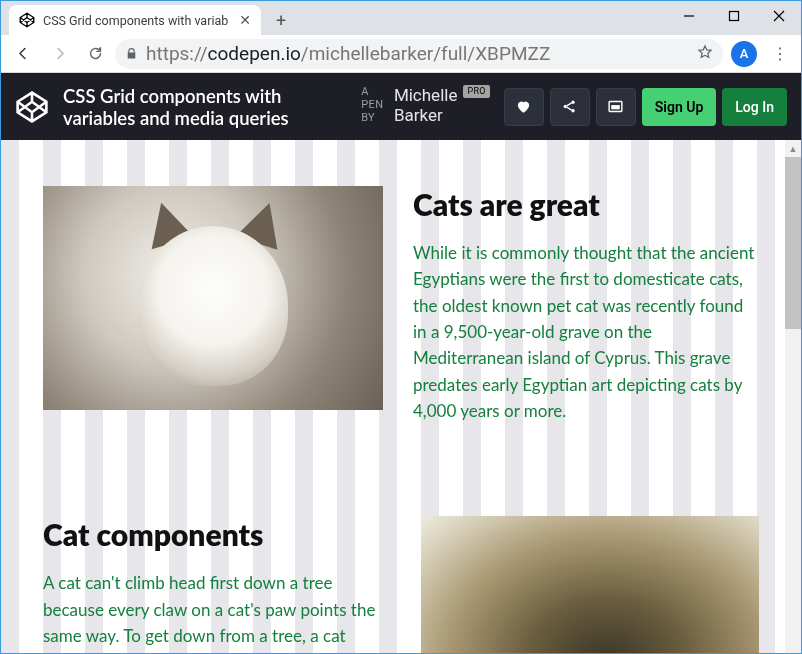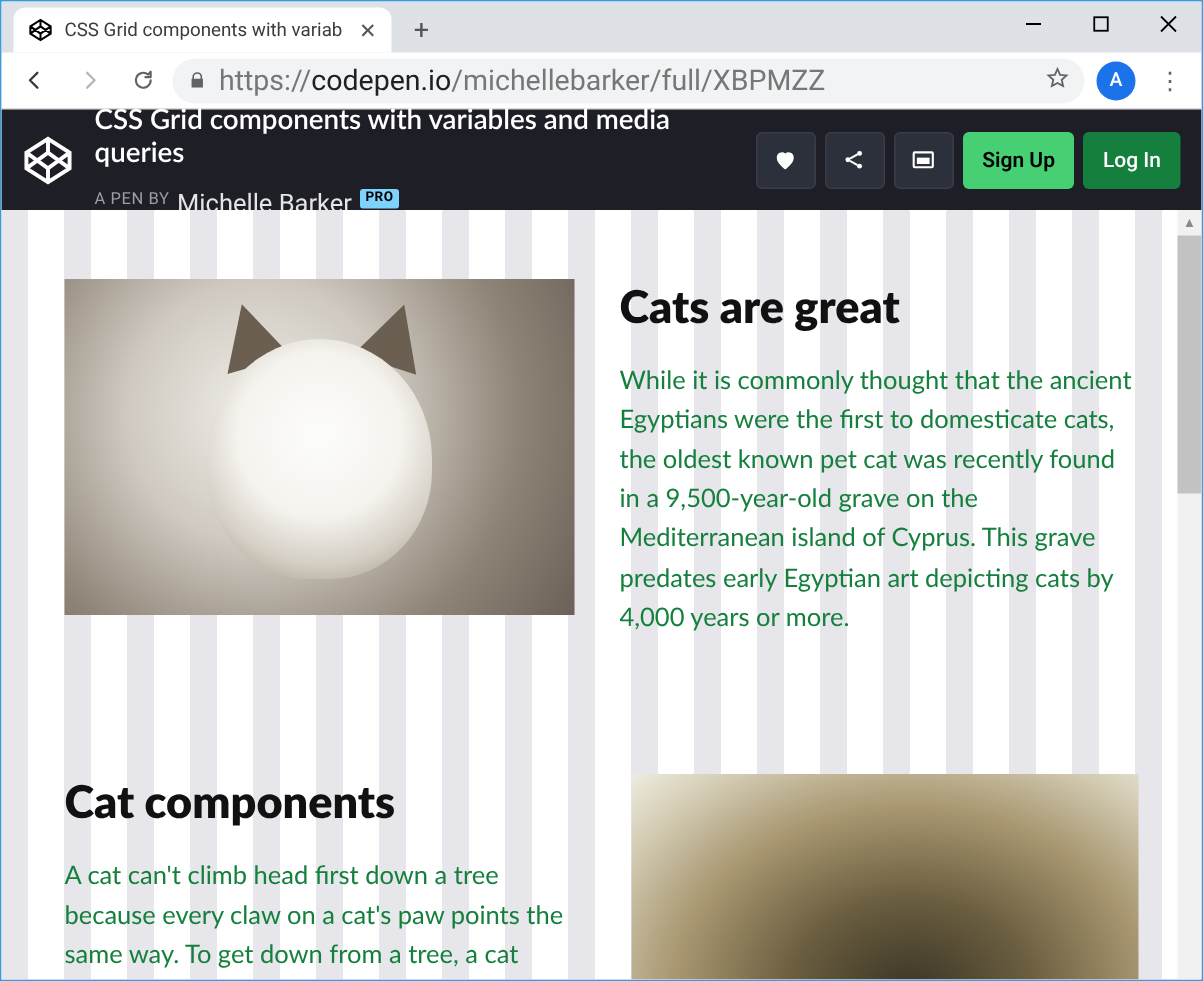--- a/index.html
+++ b/index.html
@@ -25,26 +25,26 @@
   .omnibox .url { flex:1; }
   .omnibox .url .host { color:#202124; }
   .omnibox .url .path { color:#777; }
   .star svg { width:16px; height:16px; }
   .avatar { width:26px; height:26px; border-radius:50%; background:#1a73e8; color:#fff; display:flex; align-items:center; justify-content:center; font-size:13px; font-weight:500; margin:0 4px; }
   .menu-dots { width:30px; display:flex; align-items:center; justify-content:center; color:#5f6368; font-size:16px; }
 
   
   .cp-header { height:67px; background:#1e1f26; display:flex; align-items:center; padding:0 14px; gap:14px; }
   .cp-logo svg { width:34px; height:34px; display:block; }
-  .cp-titleblock { flex:1; display:flex; flex-direction:column; gap:14px; }
+  .cp-titleblock { flex:1; display:flex; flex-direction:row; gap:14px; }
   .cp-title { color:#fff; font-size:18.5px; font-weight:600; font-family: Lato, -apple-system, sans-serif; }
   .cp-byline { font-size:11px; letter-spacing:0.4px; color:#9b9daa; text-transform:uppercase; display:flex; align-items:flex-start; gap:5px; }
   .cp-author { color:#e5e5e5; text-transform:none; letter-spacing:0; font-size:17px; }
-  .pro-badge { background:#7dd3fc; color:#000; font-size:9px; font-weight:700; padding:1.5px 4px; border-radius:2px; letter-spacing:0.3px; }
-  .cp-actions { display:flex; gap:6px; align-items:center;margin-left:32px; }
+  .pro-badge { background:#a3a3a3; color:#000; font-size:9px; font-weight:400; padding:1.5px 4px; border-radius:2px; letter-spacing:0.3px; }
+  .cp-actions { display:flex; gap:6px; align-items:center; }
   .cp-icon-btn { width:40px; height:38px; background:#2c303a; border:1px solid #3a3d48; border-radius:4px; display:flex; align-items:center; justify-content:center; }
   .cp-icon-btn svg { width:17px; height:17px; fill:#fff; }
   .cp-signup { height:38px; padding:0 13px; background:#47cf73; color:#000; font-weight:600; font-size:14px; border-radius:4px; display:flex; align-items:center; }
   .cp-login { height:38px; padding:0 13px; background:#15803d; color:#fff; font-weight:500; font-size:14px; border-radius:4px; display:flex; align-items:center; }
 
   
   .viewport { position:relative; height: calc(654px - 34px - 38px - 67px - 2px); overflow:hidden; background:#fff; }
   .stripes { position:absolute; inset:0; background: repeating-linear-gradient(90deg, #e6e6eb 0 18px, #ffffff 18px 42px); }
   .content { position:relative; padding:46px 42px 0 42px; display:grid; grid-template-columns: 340px 1fr; column-gap:30px; row-gap:92px; font-family: Lato, -apple-system, sans-serif; color:#222; }
   .catimg1 { width:340px; height:224px; background: radial-gradient(circle at 38% 40%, #f0efe9 0%, #cfc9c0 35%, #8d8376 70%, #6a6057 100%); position:relative; overflow:hidden; }

